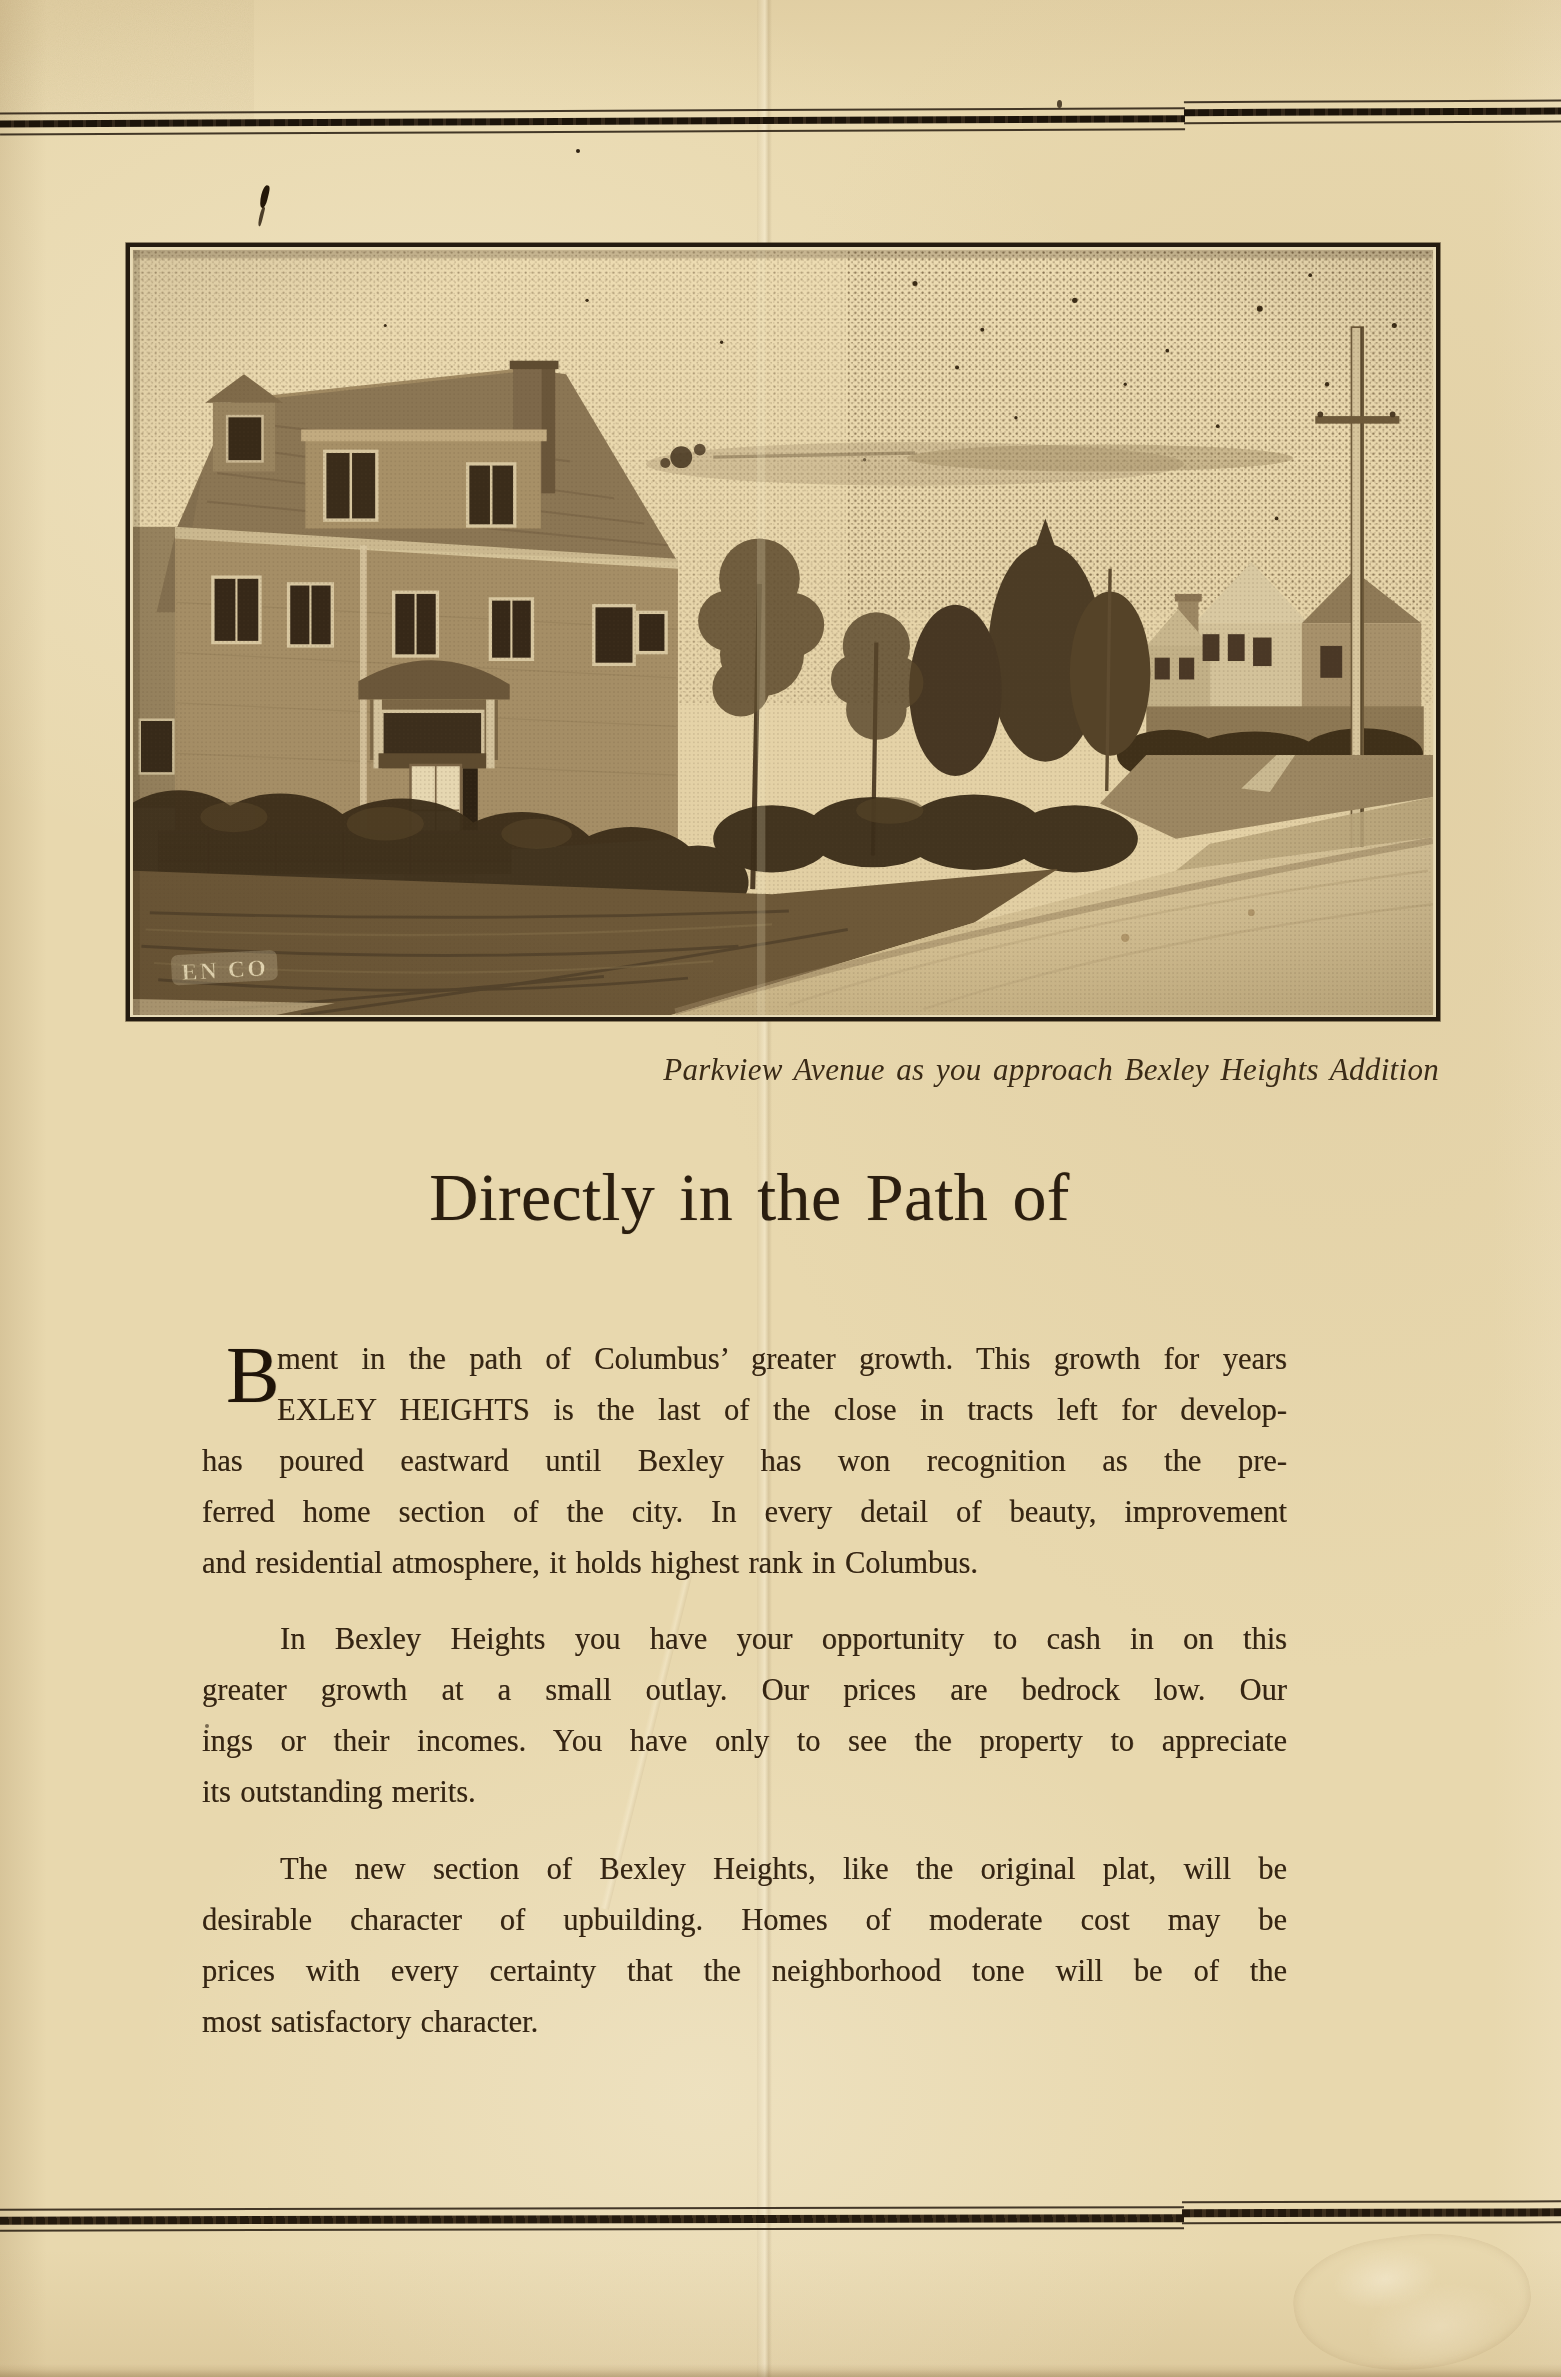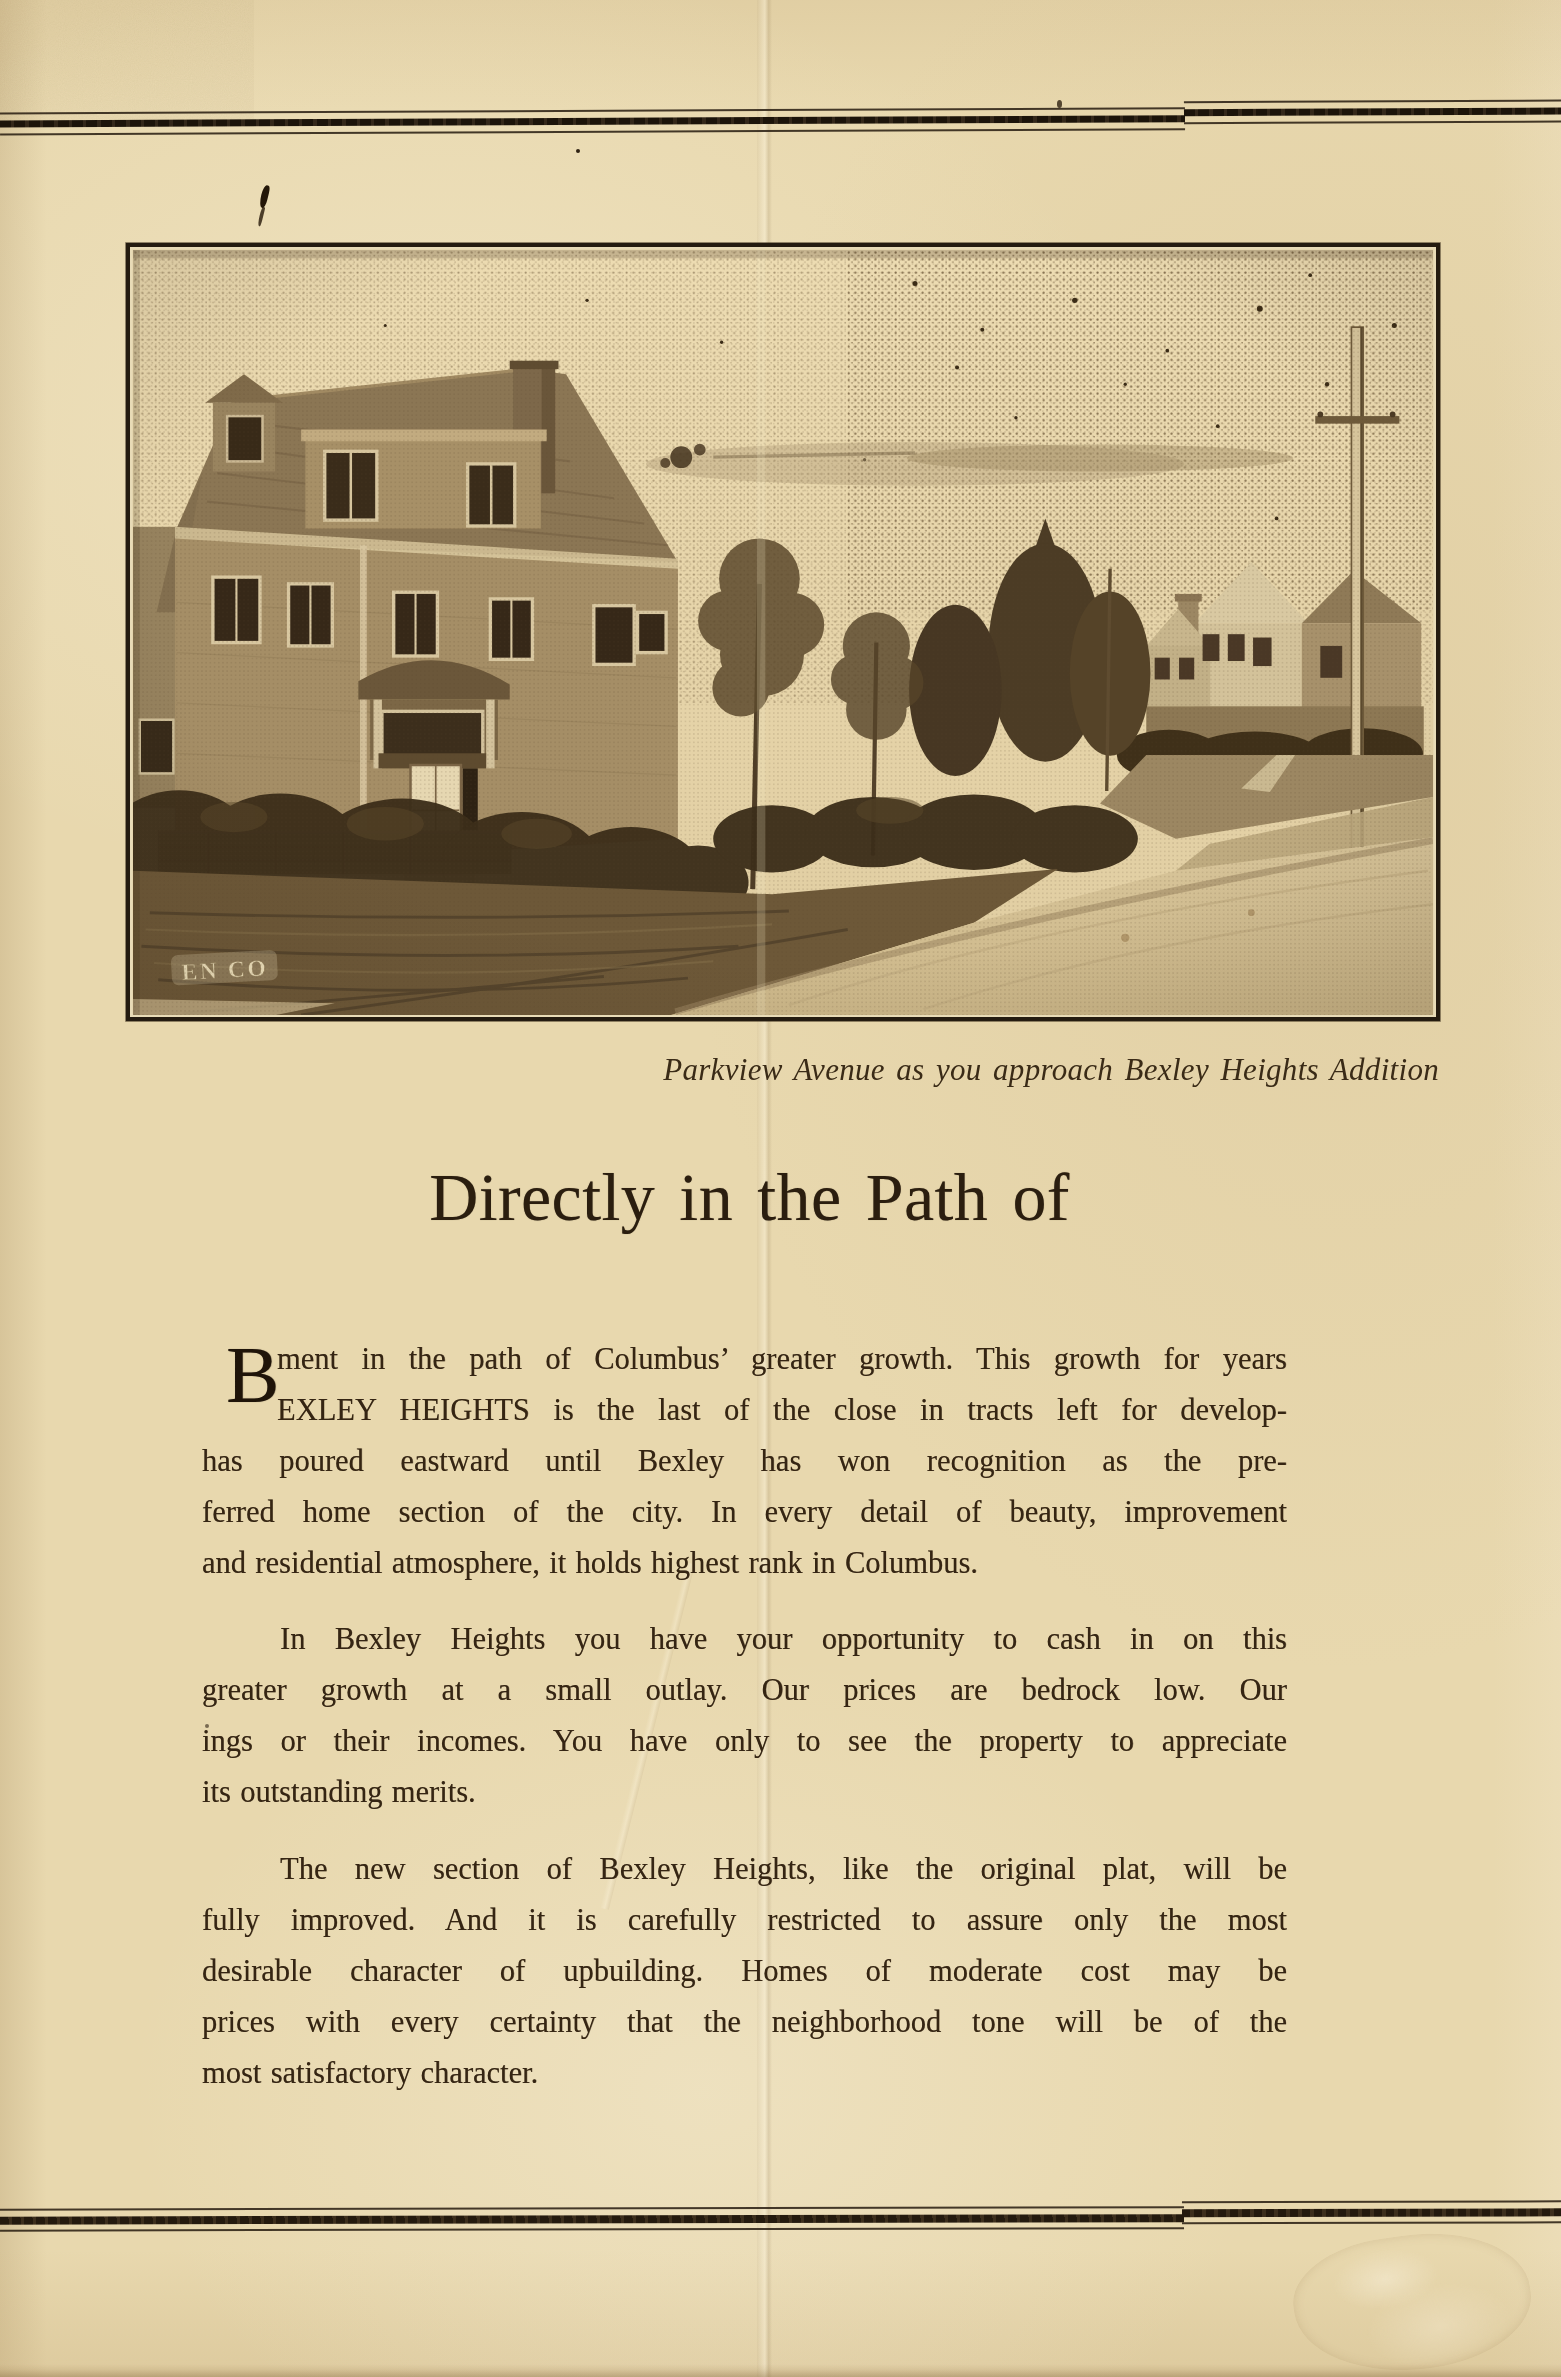--- a/index.html
+++ b/index.html
@@ -368,21 +368,20 @@
         <div class="line">and residential atmosphere, it holds highest rank in Columbus.</div>
       </div>
     <div class="para indent">
         <div class="line">In Bexley Heights you have your opportunity to cash in on this</div>
         <div class="line">greater growth at a small outlay. Our prices are bedrock low. Our</div>
         <div class="line">ings or their incomes. You have only to see the property to appreciate</div>
         <div class="line">its outstanding merits.</div>
       </div>
     <div class="para indent">
         <div class="line">The new section of Bexley Heights, like the original plat, will be</div>
-        <div class="line">fully improved. And it is carefully restricted to assure only the most</div>
         <div class="line">desirable character of upbuilding. Homes of moderate cost may be</div>
         <div class="line">prices with every certainty that the neighborhood tone will be of the</div>
         <div class="line">most satisfactory character.</div>
       </div>
   </div>
 
   <div class="rules rules-bottom">
     <div class="rseg" style="left:0;width:1184px;top:1.7px;">
       <div class="ln ln-a"></div>
         <div class="ln ln-b"></div>

